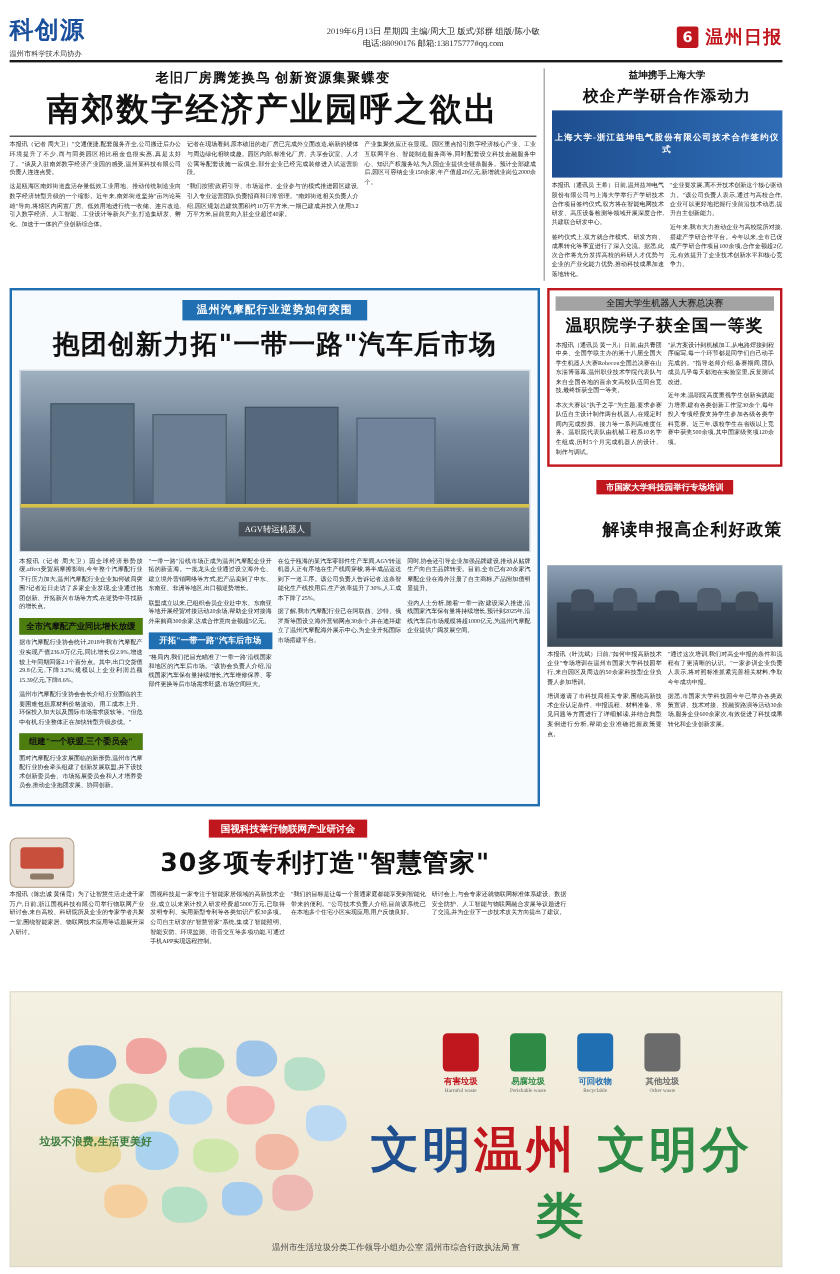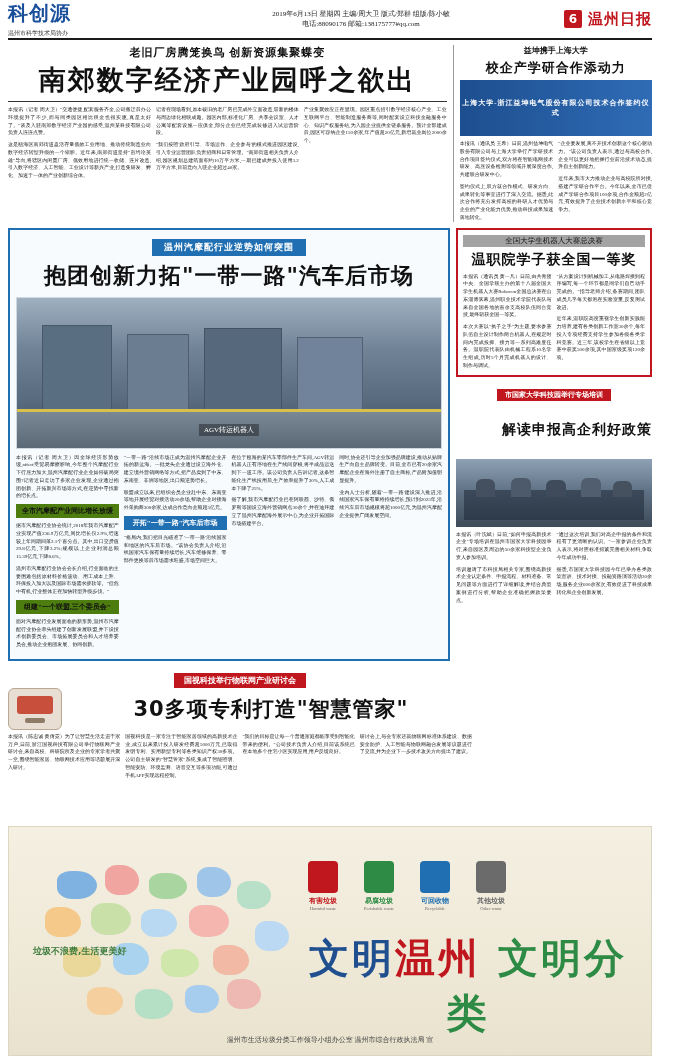--- a/index.html
+++ b/index.html
@@ -1,21 +1,21 @@
 <!DOCTYPE html>
 <html><head>
 <meta charset="utf-8">
 <style>
   html,body{margin:0;padding:0;}
   body{
     width:700px;height:1062px;background:#ffffff;
     font-family:"Liberation Serif", serif;
     color:#111;overflow:hidden;position:relative;
   }
-  .page{width:660px;height:1062px;position:relative;box-sizing:border-box;padding:0 8px;}
+  .page{width:660px;height:1062px;position:relative;box-sizing:border-box;padding:12px 8px;}
 
   
   .masthead{height:38px;display:flex;align-items:center;border-bottom:2px solid #1a1a1a;position:relative;}
   .mh-left{width:150px;}
   .mh-title{font-size:20px;font-weight:bold;color:#1a4f9c;letter-spacing:1px;font-family:"DejaVu Sans",sans-serif;}
   .mh-sub{font-size:6px;color:#333;margin-top:2px;}
   .mh-mid{flex:1;text-align:center;font-size:7px;color:#222;line-height:1.5;}
   .mh-right{display:flex;align-items:center;gap:6px;}
   .pagenum{width:18px;height:18px;background:#c0161d;color:#fff;font-weight:bold;font-size:12px;
            display:flex;align-items:center;justify-content:center;border-radius:2px;font-family:"DejaVu Sans",sans-serif;}
@@ -40,21 +40,21 @@
   .photo{background:#4a5c73;position:relative;overflow:hidden;}
   .photo.meeting{background:linear-gradient(180deg,#8fa2b5,#5d6f82 50%,#3e4b58);}
   .photo.banner{background:linear-gradient(90deg,#1d4e8f,#2f6cb5);}
   .banner-txt{position:absolute;left:0;right:0;top:50%;transform:translateY(-50%);
               text-align:center;color:#fff;font-size:7px;font-weight:bold;letter-spacing:1px;}
 
   
   .feature{border:2px solid #1f6fb2;margin-top:6px;padding:6px;background:#f7fbfe;position:relative;}
   .feat-tag{background:#1f6fb2;color:#fff;font-size:9px;padding:2px 12px;display:inline-block;
             font-weight:bold;letter-spacing:1px;}
-  .feat-tag-wrap{text-align:center;}
+  .feat-tag-wrap{text-align:center;font-family:Liberation Mono, monospace;}
   .feat-head{font-size:22px;font-weight:bold;text-align:center;margin:5px 0 6px;
              font-family:"DejaVu Sans",sans-serif;letter-spacing:1px;}
   .feat-photo{height:150px;border:1px solid #cfd8e0;position:relative;
               background:linear-gradient(180deg,#9fb0c0 0%,#6f8296 35%,#56697d 70%,#41505f 100%);}
   .factory-label{position:absolute;left:50%;bottom:12px;transform:translateX(-50%);
                  color:#fff;font-size:7px;background:rgba(0,0,0,.35);padding:1px 5px;}
   .subhead-bar{background:#4d7c0f;color:#111;font-size:7px;font-weight:bold;text-align:center;
                padding:2px;margin:4px 0;}
   .subhead-blue{background:#1f6fb2;color:#fff;font-size:7px;font-weight:bold;text-align:center;
                padding:2px;margin:4px 0;}
@@ -75,21 +75,21 @@
   .icon-device:after{content:"";position:absolute;left:16px;top:29px;width:20px;height:5px;background:#8d7b68;border-radius:2px;}
 
   
   .ad{position:absolute;left:8px;right:8px;bottom:6px;height:228px;
       background:linear-gradient(180deg,#f4f0e2 0%,#efe9d8 55%,#e9e2cd 100%);
       border:1px solid #ddd6c2;overflow:hidden;}
   .ad-left{position:absolute;left:18px;top:34px;width:300px;height:190px;}
   .ad-slogan{position:absolute;left:6px;top:84px;font-size:9px;color:#3f7d3f;font-weight:bold;
              font-family:"DejaVu Sans",sans-serif;}
   .ad-right{position:absolute;right:18px;top:34px;width:330px;}
-  .bins{display:flex;gap:16px;justify-content:flex-start;}
+  .bins{display:flex;gap:16px;justify-content:center;}
   .bin{width:40px;text-align:center;}
   .bin .glyph{width:30px;height:32px;margin:0 auto;border-radius:4px;position:relative;}
   .bin .lbl{font-size:7px;font-weight:bold;margin-top:3px;}
   .bin .en{font-size:4.5px;color:#666;}
   .ad-title{margin-top:20px;text-align:center;font-size:40px;font-weight:bold;letter-spacing:3px;
             font-family:"DejaVu Sans",sans-serif;color:#1f4f8f;}
   .ad-title .red{color:#c0161d;}
   .ad-title .green{color:#2e8b45;}
   .ad-foot{position:absolute;left:0;right:0;bottom:10px;text-align:center;font-size:7px;color:#444;}
   .silhouette{position:absolute;width:100%;height:100%;}

